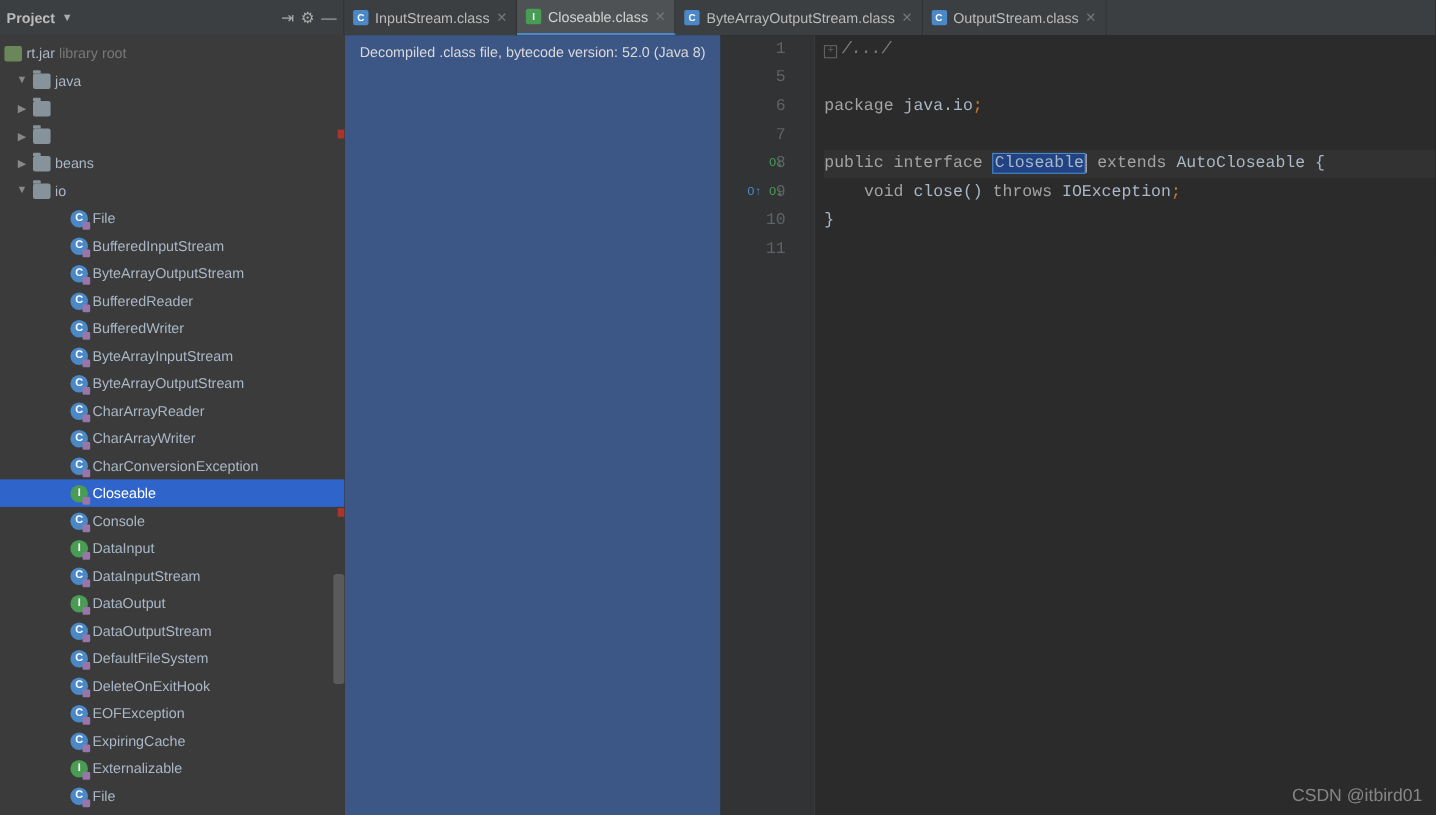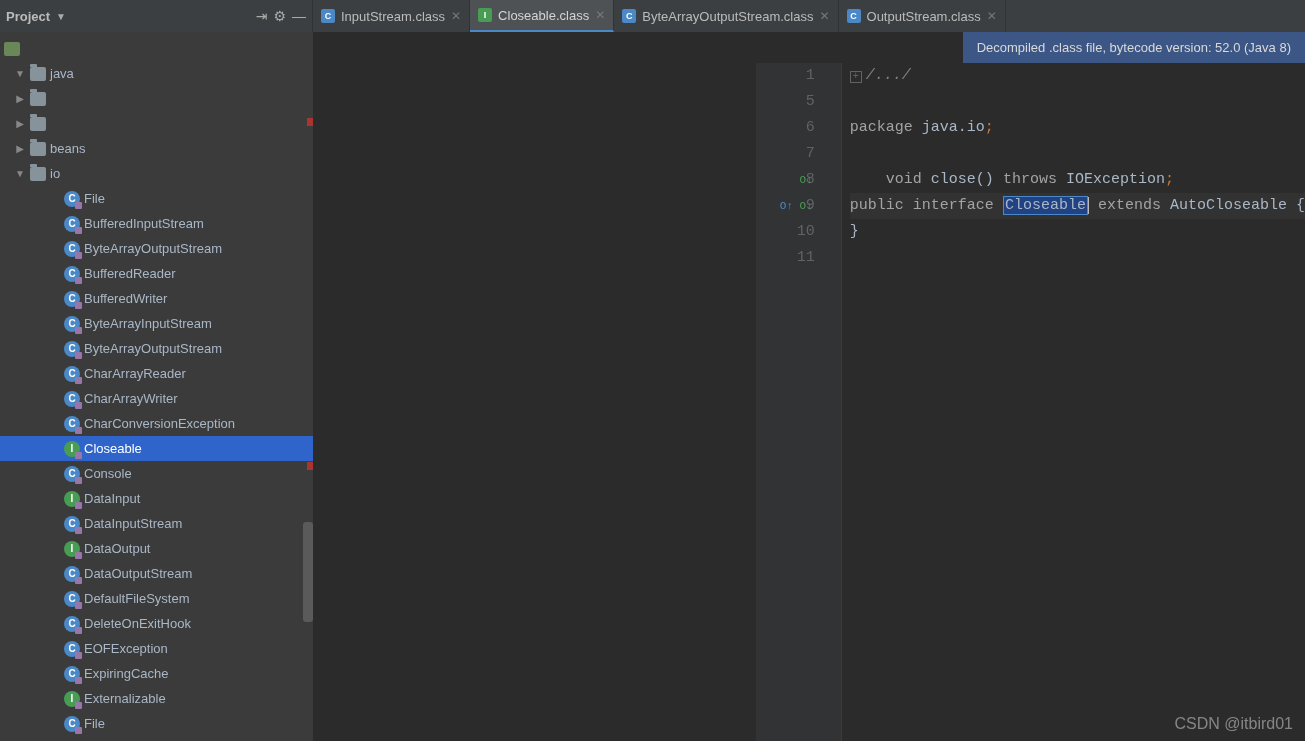--- a/index.html
+++ b/index.html
@@ -26,21 +26,21 @@
 .tree-row .arrow { width: 12px; color: #888; font-size: 10px; text-align: center; }
 .tree-row .folder { width: 16px; height: 14px; background: #87939a; border-radius: 2px; position: relative; }
 .tree-row .folder::before { content: ""; position: absolute; top: -3px; left: 0; width: 7px; height: 3px; background: #87939a; border-radius: 1px 1px 0 0; }
 .tree-row .jar { width: 16px; height: 14px; background: #6a8759; border-radius: 2px; }
 .tree-row .label { flex: 1; white-space: nowrap; }
 .tree-row .dim { color: #787878; }
 .class-icon { width: 16px; height: 16px; border-radius: 50%; display: flex; align-items: center; justify-content: center; font-size: 10px; font-weight: bold; color: #fff; position: relative; }
 .class-icon.c { background: #4a88c7; }
 .class-icon.i { background: #499c54; }
 .class-icon::after { content: ""; position: absolute; right: -2px; bottom: -2px; width: 7px; height: 7px; background: #9876aa; border-radius: 1px; }
-.editor { flex: 1; display: flex; flex-direction: column; background: #2b2b2b; min-width: 0; align-items: flex-end; }
+.editor { flex: 1; display: flex; flex-direction: row; background: #2b2b2b; min-width: 0; }
 .banner { background: #3c5686; color: #d9d9d9; padding: 8px 14px; font-size: 13px; }
 .code-area { flex: 1; display: flex; font-family: "Consolas", "Courier New", monospace; font-size: 15px; line-height: 26px; }
 .gutter { width: 86px; background: #313335; text-align: right; color: #606366; padding-right: 26px; border-right: 1px solid #3a3a3a; position: relative; }
 .gutter .ln { height: 26px; position: relative; }
 .gmarks { position: absolute; right: 2px; top: 0; font-size: 11px; }
 .gmark { color: #499c54; }
 .gmark2 { color: #4a88c7; }
 .code { flex: 1; padding-left: 8px; }
 .code-line { height: 26px; white-space: pre; }
 .code-line.hl { background: #323232; }
@@ -98,20 +98,21 @@
         <span class="close">✕</span>
       </div>
     </div>
 </div>
 
 <div class="main">
   <div class="sidebar">
     <div class="tree">
       <div class="tree-row" style="padding-left:4px">
         <span class="jar"></span>
+        <span class="label"><span>rt.jar</span> <span class="dim">library root</span></span>
       </div>
       <div class="tree-row" style="padding-left:14px">
         <span class="arrow">▼</span>
         <span class="folder"></span>
         <span class="label">java</span>
       </div>
       <div class="tree-row" style="padding-left:14px">
         <span class="arrow">▶</span>
         <span class="folder"></span>
       </div>
@@ -240,22 +241,22 @@
           <div class="ln">8<span class="gmarks"><span class="gmark">O↓</span></span></div>
           <div class="ln">9<span class="gmarks"><span class="gmark2">O↑</span> <span class="gmark">O↓</span></span></div>
           <div class="ln">10</div>
           <div class="ln">11</div>
         </div>
       <div class="code">
         <div class="code-line"><span class="fold">+</span><span class="str">/.../</span></div>
         <div class="code-line"></div>
         <div class="code-line"><span class="kw">package</span><span class="id"> java.io</span><span class="pnc">;</span></div>
         <div class="code-line"></div>
+        <div class="code-line hl"><span class="kw">public</span> <span class="kw">interface</span> <span class="sel">Closeable</span><span class="caret"></span> <span class="kw">extends</span> <span class="id">AutoCloseable</span> <span class="id">{</span></div>
         <div class="code-line">    <span class="kw">void</span> <span class="id">close()</span> <span class="kw">throws</span> <span class="id">IOException</span><span class="pnc">;</span></div>
-        <div class="code-line hl"><span class="kw">public</span> <span class="kw">interface</span> <span class="sel">Closeable</span><span class="caret"></span> <span class="kw">extends</span> <span class="id">AutoCloseable</span> <span class="id">{</span></div>
         <div class="code-line"><span class="id">}</span></div>
         <div class="code-line"></div>
       </div>
     </div>
   </div>
 </div>
 
 <div class="watermark">CSDN @itbird01</div>
 
 </body></html>

